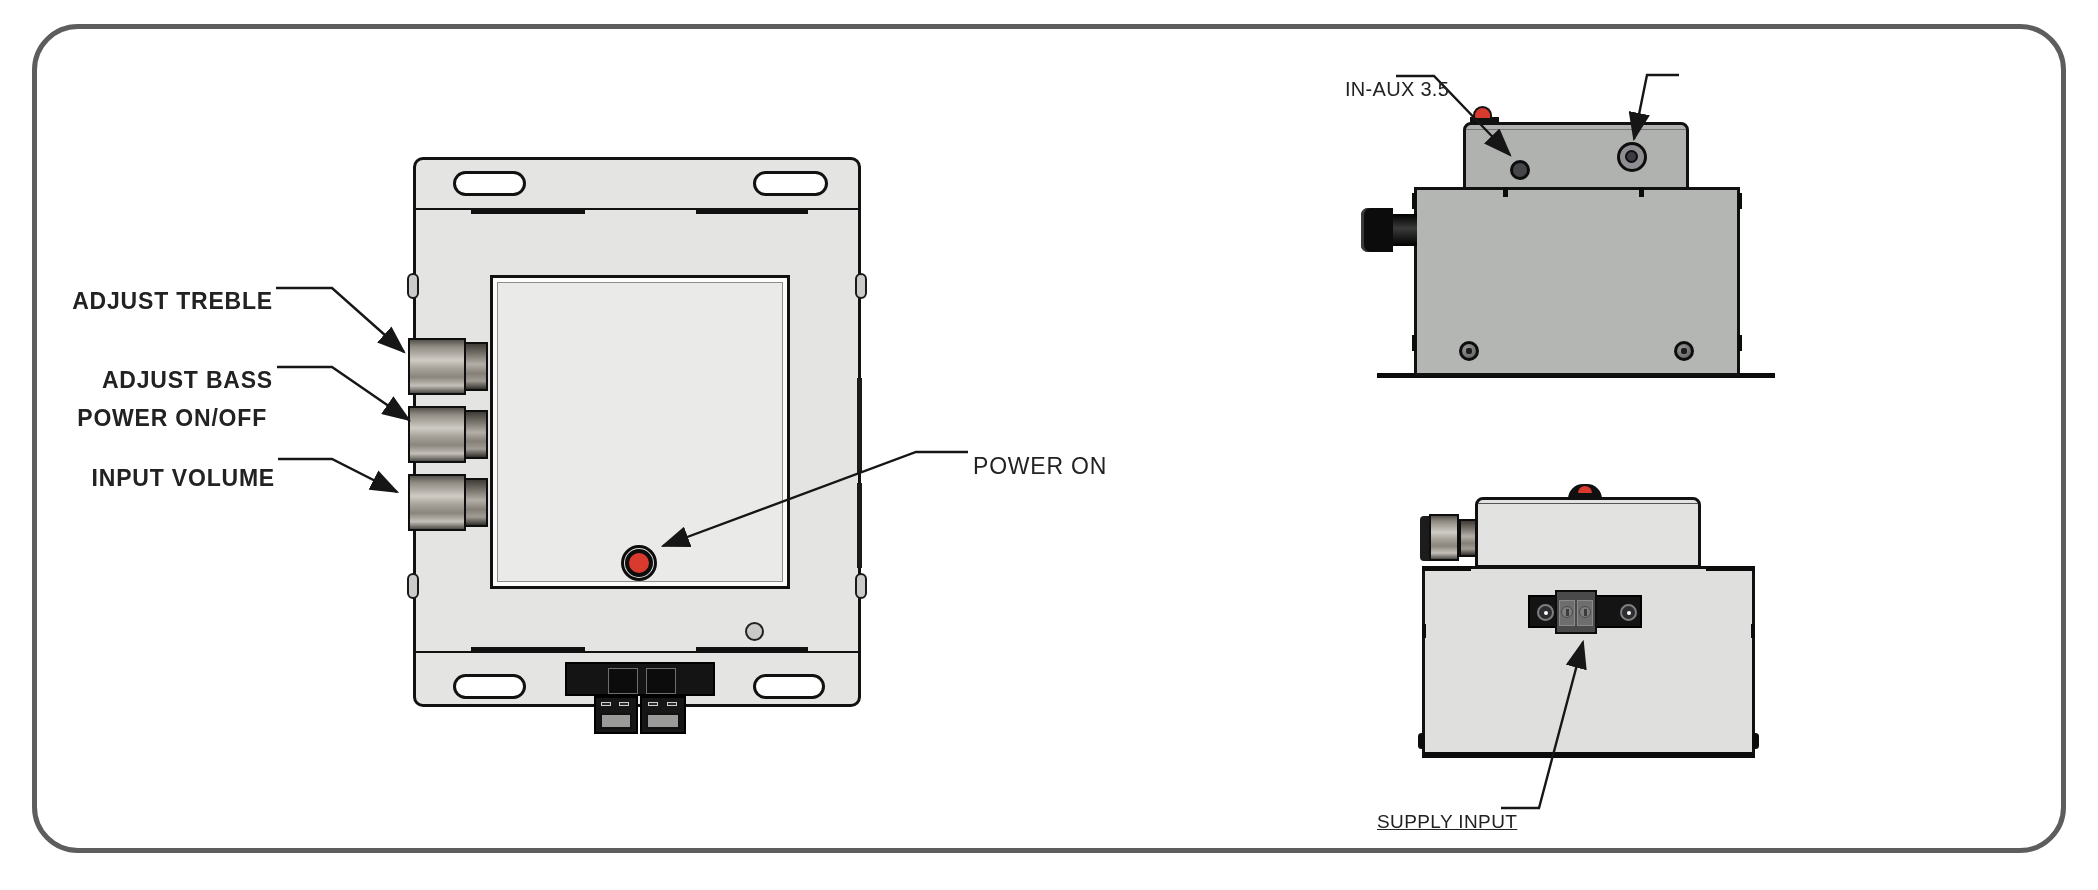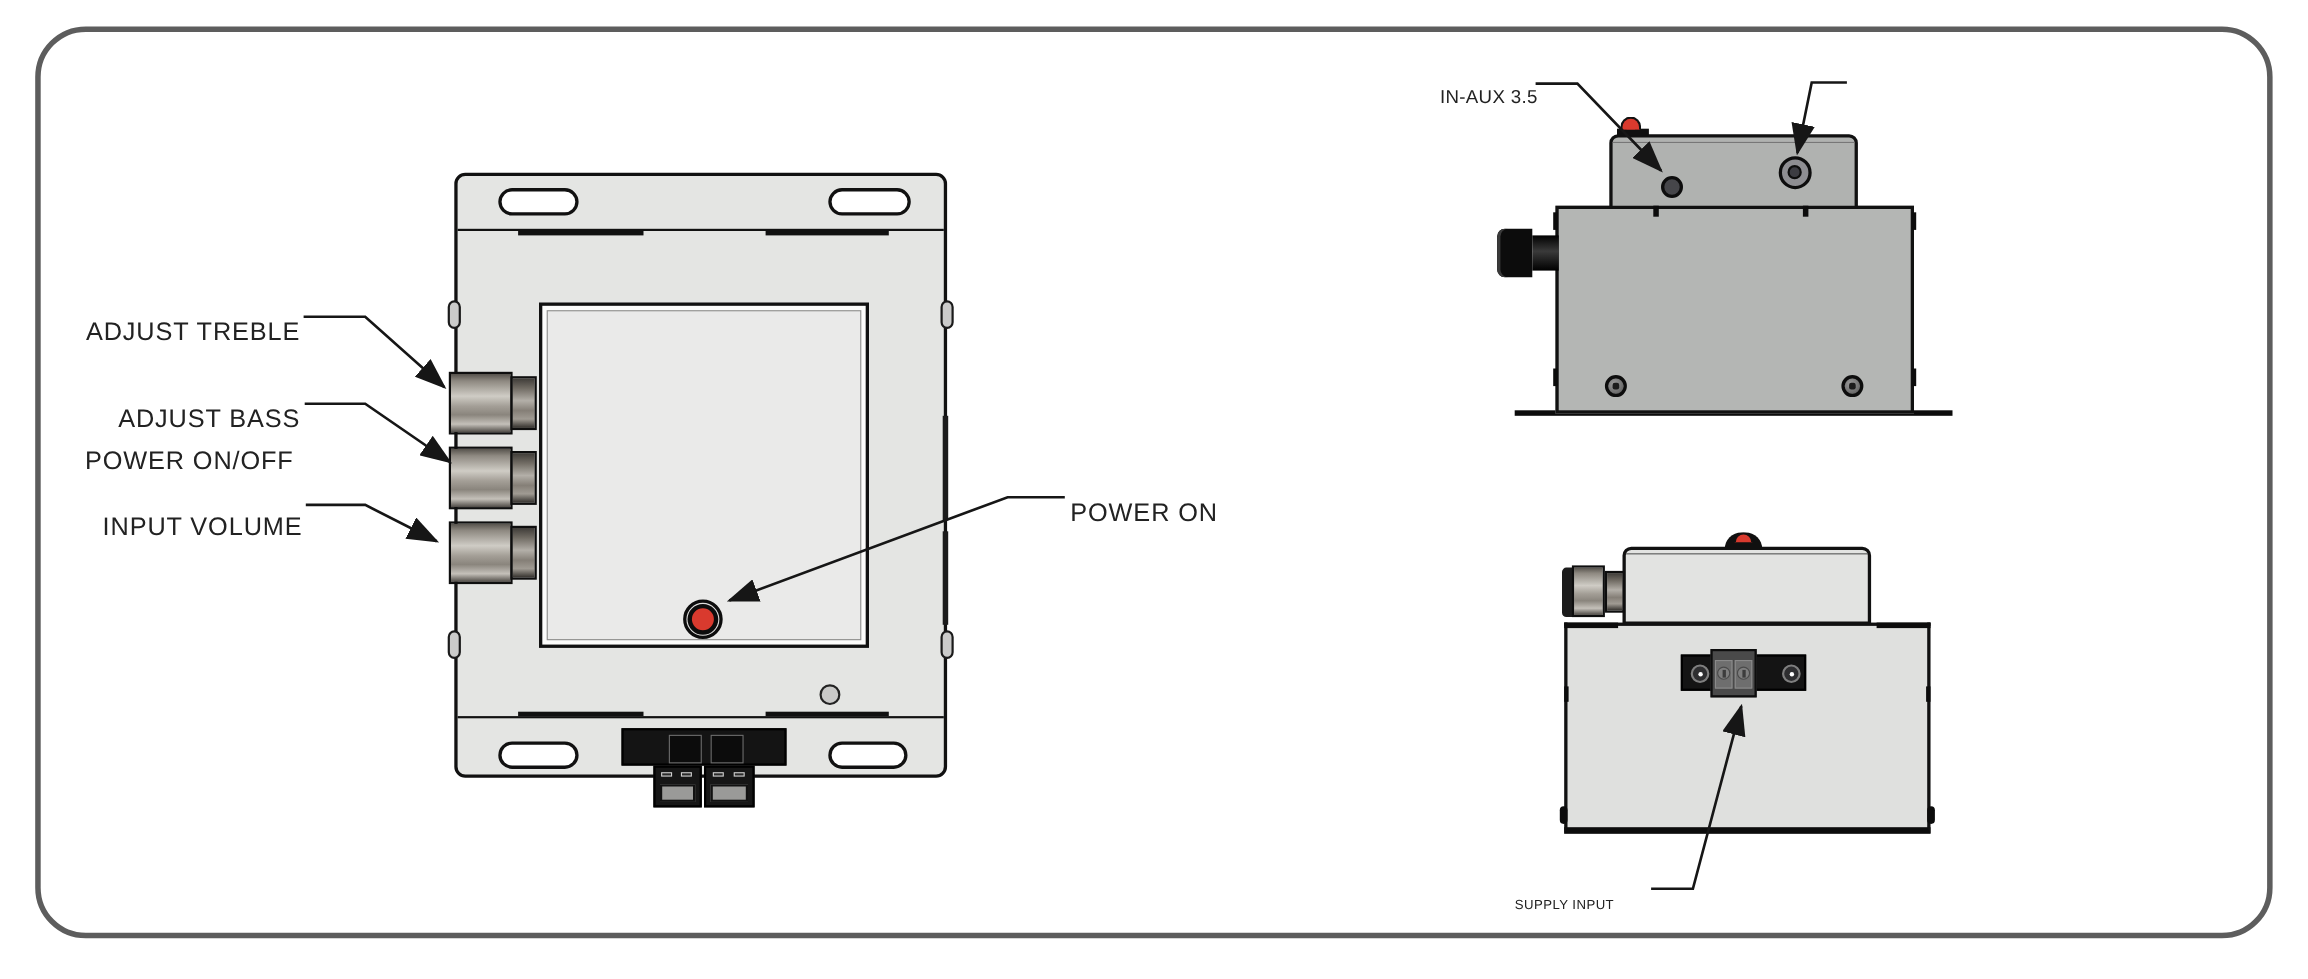--- a/index.html
+++ b/index.html
@@ -11,23 +11,23 @@
     --panel-raised:#b0b2b0;
     --front-light:#dfe0de;
     --frame:#5d5d5d;
   }
   *{margin:0;padding:0;box-sizing:border-box;}
   html,body{background:#ffffff;}
   body{font-family:"Liberation Sans", sans-serif;color:#1c1c1c;}
   .canvas{position:relative;width:2098px;height:890px;background:#fff;overflow:hidden;}
   .frame{position:absolute;left:32px;top:24px;width:2034px;height:829px;border:5px solid var(--frame);border-radius:46px;}
   .lbl{position:absolute;white-space:nowrap;color:#222;letter-spacing:0.8px;font-size:23px;line-height:24px;}
-  .lbl.r{transform:translateX(-100%);}
-  .lbl.small{font-size:17px;letter-spacing:0.3px;}
-  .lbl.med{font-size:12px;letter-spacing:0.4px;}
+  .lbl.r{transform:translateX(-100%);font-weight:bold;}
+  .lbl.small{font-size:20px;letter-spacing:0.3px;margin-left:36px;}
+  .lbl.med{font-size:19px;letter-spacing:0.4px;text-decoration:underline;}
   .leaders{position:absolute;left:0;top:0;width:2098px;height:890px;pointer-events:none;}
   .slot{position:absolute;height:25px;border:3px solid #111;border-radius:13px;background:#fff;}
   .metal{background:linear-gradient(180deg,#55514b 0%,#8e8981 12%,#cfccc5 38%,#a49f97 55%,#8a857d 70%,#c4c0b9 86%,#4e4a45 100%);border:2px solid #0e0e0e;}
   .metal-dark{background:linear-gradient(180deg,#3f3c38 0%,#716c64 20%,#b3afa8 45%,#857f77 65%,#a09b93 82%,#33302c 100%);border:2px solid #0e0e0e;}
 
   
   .top-view{position:absolute;left:413px;top:157px;width:448px;height:550px;background:var(--panel-light);border:3px solid #111;border-radius:10px;}
   .hline{position:absolute;left:0;width:100%;height:2px;background:#111;}
   .tab{position:absolute;height:4px;background:#111;}
   .edge-bump{position:absolute;width:12px;height:26px;border:2px solid #1a1a1a;border-radius:6px;background:#cbcbca;}

